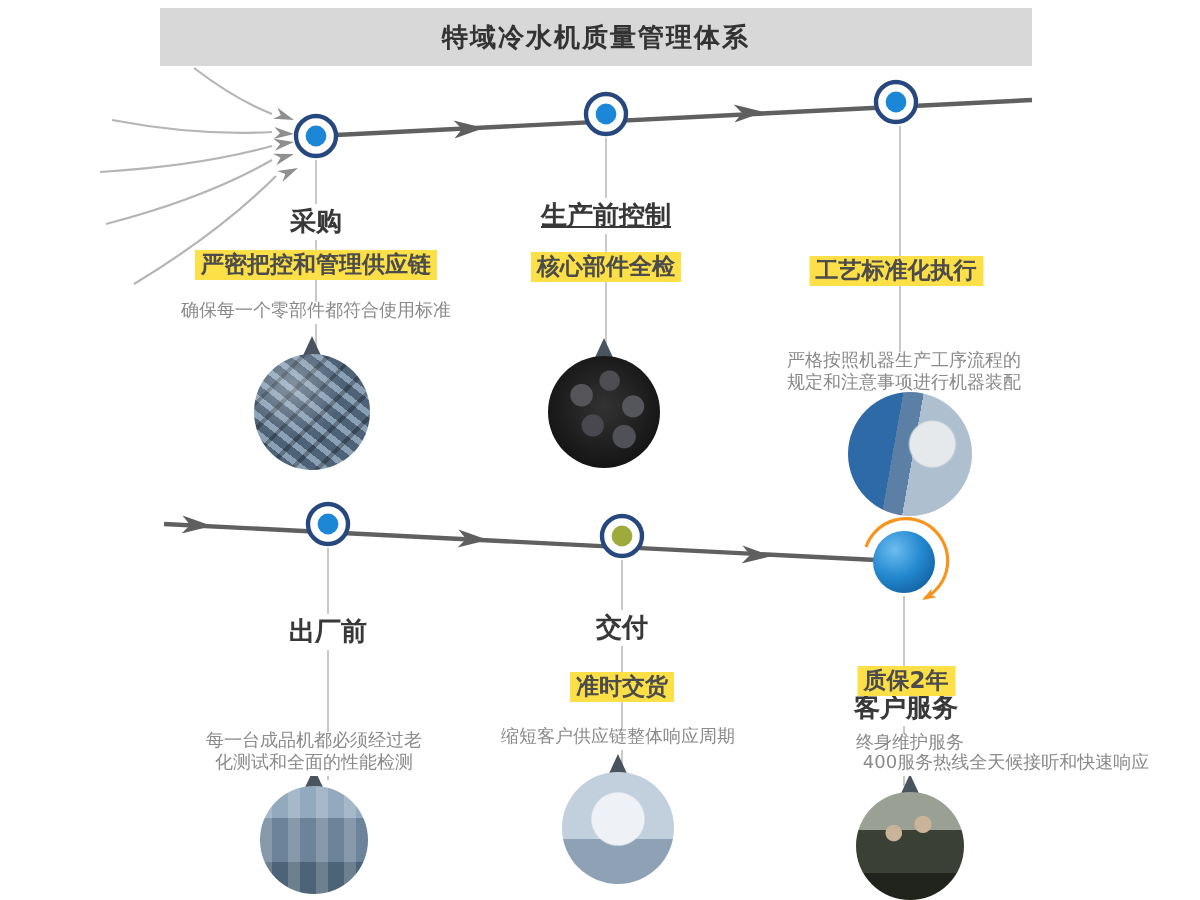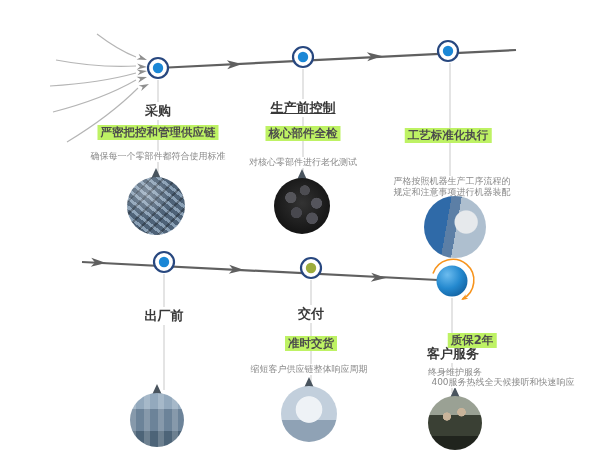--- a/index.html
+++ b/index.html
@@ -13,21 +13,21 @@
   }
   .title-bar .txt{font-size:13px;font-weight:bold;color:#333;letter-spacing:1px;}
   svg.layer{position:absolute;left:0;top:0;z-index:1;}
   .step-title{
     position:absolute;transform:translateX(-50%);z-index:2;
     font-size:13px;font-weight:bold;color:#383838;background:#fff;
     padding:0 3px;white-space:nowrap;
   }
   .step-sub{
     position:absolute;transform:translateX(-50%);z-index:2;
-    font-size:11.5px;font-weight:bold;color:#4c4c4c;background:#bef264;
+    font-size:11.5px;font-weight:bold;color:#4c4c4c;background:#fde047;
     padding:0 3px;white-space:nowrap;
   }
   .step-desc{
     position:absolute;transform:translateX(-50%);z-index:2;
     font-size:9px;color:#8a8a8a;background:#fff;padding:0 2px;
     white-space:nowrap;line-height:11px;text-align:center;
   }
   .step-desc.wrap{white-space:normal;}
   .photo{position:absolute;border-radius:50%;z-index:2;}
   
@@ -35,21 +35,21 @@
   .r1s1-p{left:127px;top:177px;width:58px;height:58px;}
   .r1s2-t{left:303px;top:99px;text-decoration:underline;}  .r1s2-s{left:303px;top:126px;} .r1s2-d{left:303px;top:157px;}
   .r1s2-p{left:274px;top:178px;width:56px;height:56px;}
   .r1s3-t{left:448px;top:94px;}  .r1s3-s{left:448px;top:128px;} .r1s3-d{left:452px;top:176px;width:124px;}
   .r1s3-p{left:424px;top:196px;width:62px;height:62px;}
   
   .r2s1-t{left:164px;top:307px;} .r2s1-s{left:164px;top:336px;} .r2s1-d{left:157px;top:366px;width:110px;}
   .r2s1-p{left:130px;top:393px;width:54px;height:54px;}
   .r2s2-t{left:311px;top:305px;} .r2s2-s{left:311px;top:336px;} .r2s2-d{left:309px;top:364px;}
   .r2s2-p{left:281px;top:386px;width:56px;height:56px;}
-  .r2s3-t{left:453px;top:307px;margin-top:38px;} .r2s3-s{left:472px;top:333px;text-align:right;}
+  .r2s3-t{left:453px;top:307px;margin-top:38px;} .r2s3-s{left:453px;top:333px;text-align:right;}
   .r2s3-d1{left:455px;top:367px;} .r2s3-d2{left:455px;top:377px;margin-left:48px;}
   .r2s3-p{left:428px;top:396px;width:54px;height:54px;}
   
   .photo-metal{background:
     radial-gradient(circle at 32% 28%, rgba(255,255,255,.30), rgba(255,255,255,0) 45%),
     repeating-linear-gradient(-45deg, rgba(0,0,0,.28) 0 2px, rgba(0,0,0,0) 2px 9px),
     repeating-linear-gradient(38deg, #8aa0b5 0 3px, #4e6277 3px 7px);}
   .photo-compressors{background:
     radial-gradient(circle at 30% 35%, #55555a 0 10%, rgba(0,0,0,0) 11%),
     radial-gradient(circle at 55% 22%, #4d4d52 0 9%, rgba(0,0,0,0) 10%),
@@ -69,20 +69,23 @@
   .photo-service{background:
     radial-gradient(circle at 35% 38%, #c9b49a 0 8%, rgba(0,0,0,0) 9%),
     radial-gradient(circle at 62% 30%, #c9b49a 0 8%, rgba(0,0,0,0) 9%),
     linear-gradient(180deg, #9aa194 0 35%, #3a4034 35% 75%, #20241d 75%);}
 </style>
 </head>
 <body>
 
 <div class="canvas">
 
+  <div class="title-bar">
+    <span class="txt">特域冷水机质量管理体系</span>
+  </div>
 
   <svg class="layer" width="600" height="450" viewBox="0 0 600 450">
     <defs>
       <radialGradient id="gBig" cx="35%" cy="30%" r="80%">
         <stop offset="0" stop-color="#6cbcef"></stop>
         <stop offset="0.55" stop-color="#2489cf"></stop>
         <stop offset="1" stop-color="#115f9e"></stop>
       </radialGradient>
     </defs>
 
@@ -159,28 +162,28 @@
     </g>
   </svg>
 
   <div class="step-title r1s1-t">采购</div>
   <div class="step-sub r1s1-s">严密把控和管理供应链</div>
   <div class="step-desc r1s1-d">确保每一个零部件都符合使用标准</div>
   <div class="photo photo-metal r1s1-p"></div>
 
   <div class="step-title r1s2-t">生产前控制</div>
   <div class="step-sub r1s2-s">核心部件全检</div>
-  <div class="step-desc r1s2-d">对核心零部件进行老化测试</div>
   <div class="photo photo-compressors r1s2-p"></div>
 
   <div class="step-sub r1s3-s">工艺标准化执行</div>
   <div class="step-desc wrap r1s3-d">严格按照机器生产工序流程的规定和注意事项进行机器装配</div>
   <div class="photo photo-assembly r1s3-p"></div>
 
   <div class="step-title r2s1-t">出厂前</div>
+  <div class="step-desc wrap r2s1-d">每一台成品机都必须经过老化测试和全面的性能检测</div>
   <div class="photo photo-factory r2s1-p"></div>
 
   <div class="step-title r2s2-t">交付</div>
   <div class="step-sub r2s2-s">准时交货</div>
   <div class="step-desc r2s2-d">缩短客户供应链整体响应周期</div>
   <div class="photo photo-package r2s2-p"></div>
 
   <div class="step-title r2s3-t">客户服务</div>
   <div class="step-sub r2s3-s">质保2年</div>
   <div class="step-desc r2s3-d1">终身维护服务</div>

